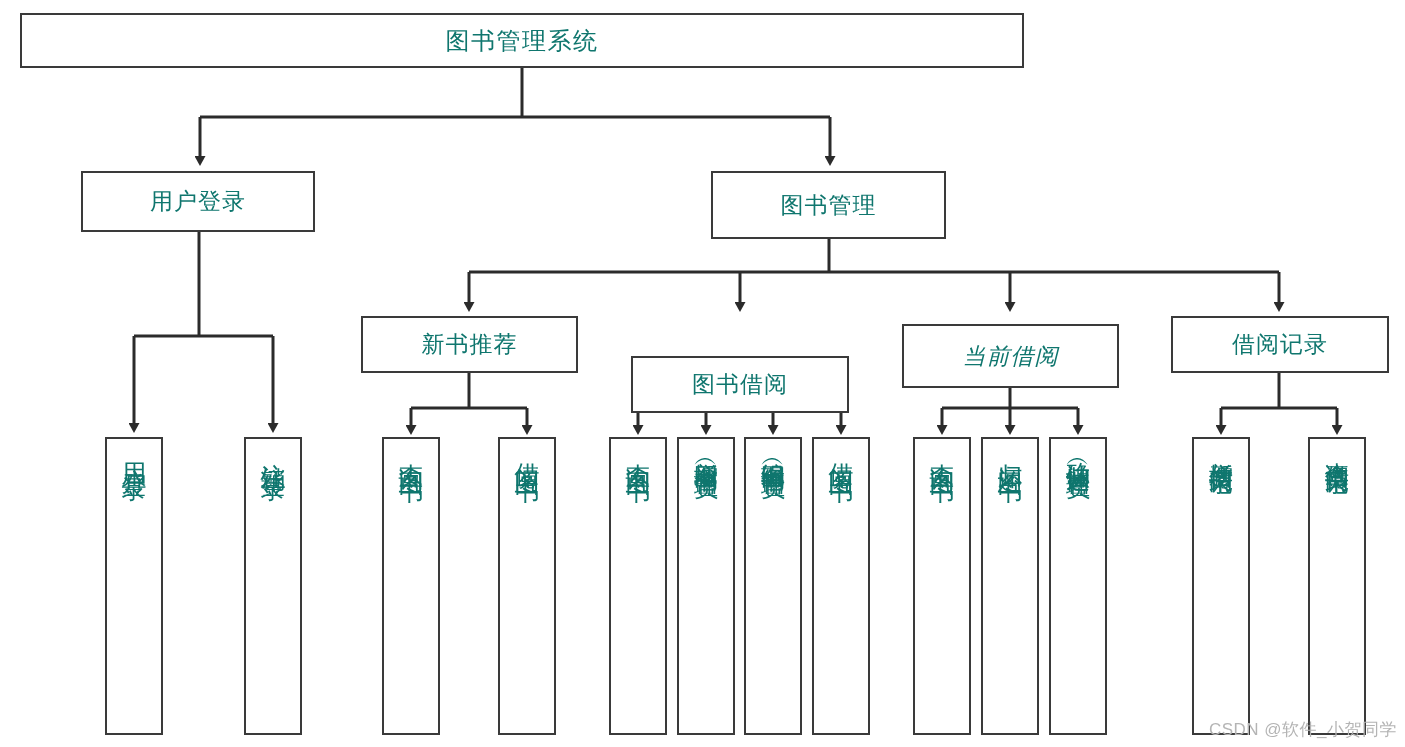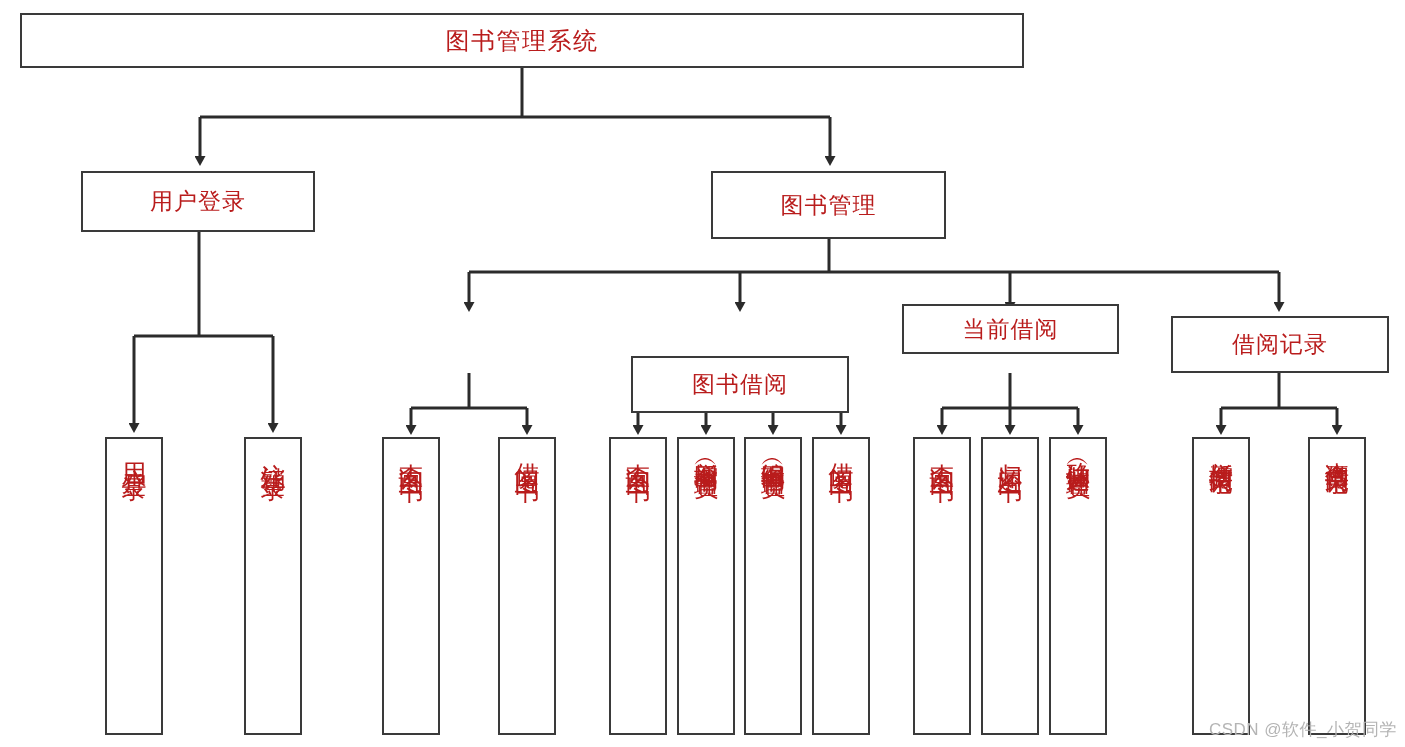--- a/index.html
+++ b/index.html
@@ -27,21 +27,21 @@
     pointer-events: none;
   }
   .node {
     position: absolute;
     box-sizing: border-box;
     background: #ffffff;
     border: 2.5px solid #3a3a3a;
     display: flex;
     align-items: center;
     justify-content: center;
-    color: #b91c1c;
+    color: #0f766e;
     z-index: 2;
   }
   .node-label {
     display: block;
     text-align: center;
     line-height: 1.15;
     white-space: nowrap;
   }
   
   .node.horizontal .node-label {
@@ -142,24 +142,27 @@
     <span class="node-label">图书管理系统</span>
   </div>
 
   <div class="node horizontal" style="left:81px; top:171px; width:234px; height:61px;">
     <span class="node-label">用户登录</span>
   </div>
   <div class="node horizontal" style="left:711px; top:171px; width:235px; height:68px;">
     <span class="node-label">图书管理</span>
   </div>
 
+  <div class="node horizontal" style="left:361px; top:316px; width:217px; height:57px;">
+    <span class="node-label">新书推荐</span>
+  </div>
   <div class="node horizontal" style="left:631px; top:316px; width:218px; height:57px;margin-top:40px;">
     <span class="node-label">图书借阅</span>
   </div>
-  <div class="node horizontal" style="left:902px; top:304px; width:217px; height:50px;">
+  <div class="node horizontal" style="left:902px; top:324px; width:217px; height:64px;font-style:italic;">
     <span class="node-label">当前借阅</span>
   </div>
   <div class="node horizontal" style="left:1171px; top:316px; width:218px; height:57px;">
     <span class="node-label">借阅记录</span>
   </div>
 
   <div class="node vertical" style="left:105px; top:437px; width:58px; height:298px;">
     <span class="node-label">用户登录</span>
   </div>
   <div class="node vertical" style="left:244px; top:437px; width:58px; height:298px;">

